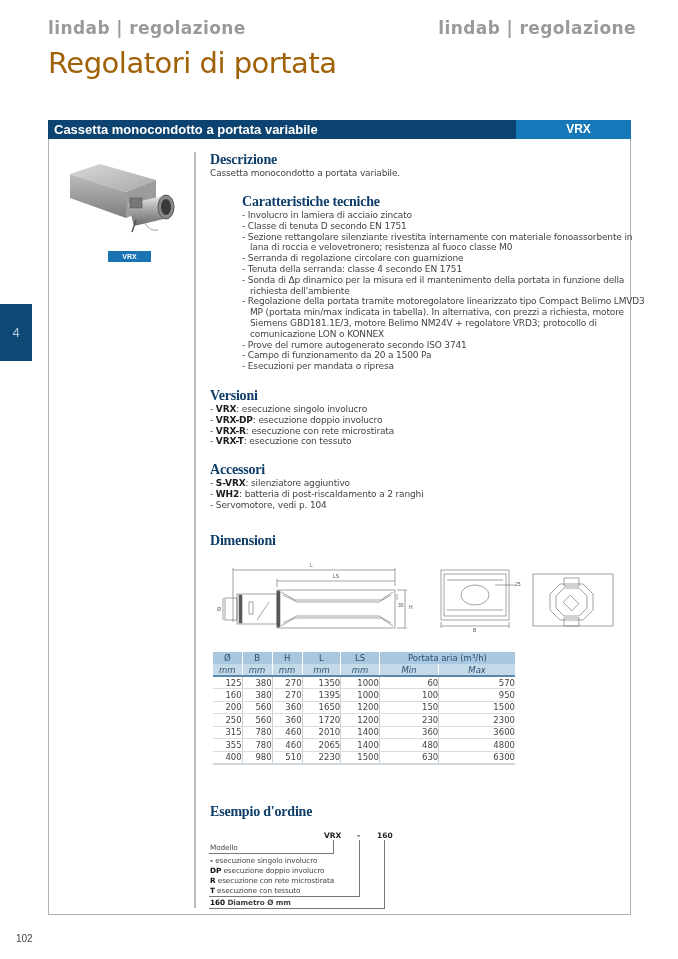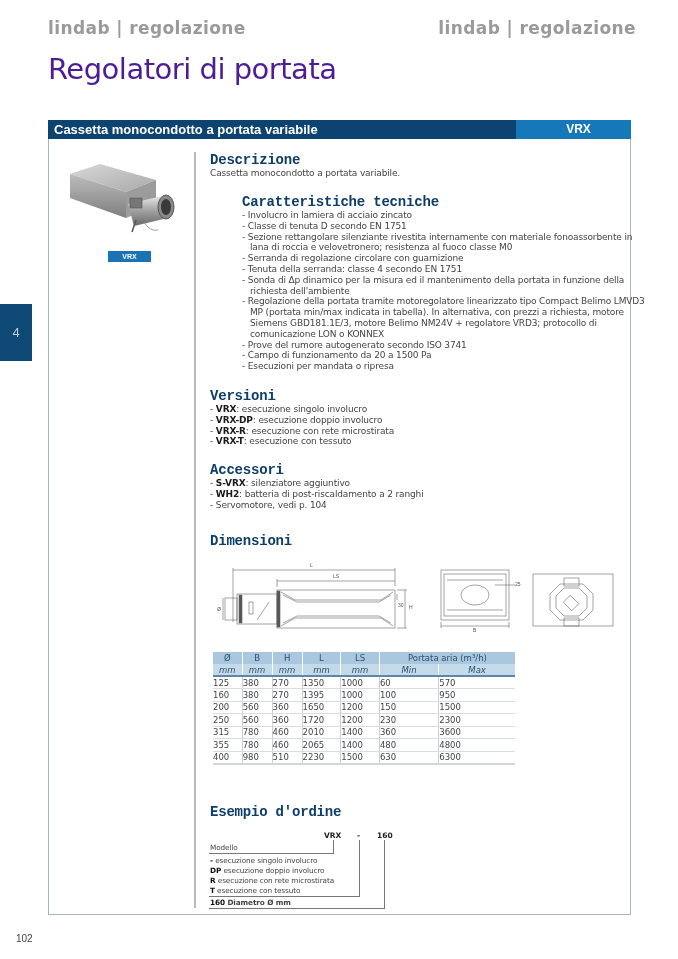--- a/index.html
+++ b/index.html
@@ -3,53 +3,53 @@
 <meta charset="utf-8">
 <style>
   * { box-sizing: border-box; margin: 0; padding: 0; }
   html, body { width: 678px; height: 959px; background: #ffffff; overflow: hidden; }
   body { position: relative; font-family: "Liberation Sans", sans-serif; color: #333; }
 
   .running-header { position: absolute; top: 18px; font-size: 17px; font-weight: bold; color: #9a9a9a; letter-spacing: 0.4px; font-family: "DejaVu Sans", sans-serif; }
   .running-header.left { left: 48px; }
   .running-header.right { right: 42px; }
 
-  .page-title { position: absolute; left: 48px; top: 52px; font-size: 29px; font-weight: normal; color: #4c1d95; font-family: "DejaVu Sans", sans-serif; letter-spacing: -0.5px; }
+  .page-title { position: absolute; left: 48px; top: 46px; font-size: 29px; font-weight: normal; color: #a16207; font-family: "DejaVu Sans", sans-serif; letter-spacing: -0.5px; }
 
   .chapter-tab { position: absolute; left: 0; top: 304px; width: 32px; height: 57px; background: #0e4874; color: #b8cde0; display: flex; align-items: center; justify-content: center; font-size: 13px; }
 
   .section-bar { position: absolute; left: 48px; top: 120px; width: 583px; height: 19px; display: flex; }
   .section-bar .title { flex: 0 0 468px; background: #0d4370; color: #fff; font-size: 13px; font-weight: bold; padding-left: 6px; line-height: 19px; }
   .section-bar .code { flex: 1; background: #1678b8; color: #fff; font-size: 12px; font-weight: bold; text-align: center; line-height: 19px; padding-left: 10px; }
 
   .frame { position: absolute; left: 48px; top: 139px; width: 583px; height: 776px; border: 1px solid #a9b3bb; border-top: none; }
   .vsep { position: absolute; left: 194px; top: 152px; width: 2px; height: 756px; background: #b5bcc2; }
 
   .product-img { position: absolute; left: 64px; top: 160px; width: 116px; height: 80px; }
   .product-badge { position: absolute; left: 108px; top: 251px; width: 43px; height: 11px; background: #1a73b3; color: #fff; font-size: 7px; font-weight: bold; text-align: center; line-height: 11px; }
-  h2 { font-size: 14px; font-weight: bold; color: #0d3d68; font-family: Liberation Mono, monospace; letter-spacing: -0.2px; line-height: 16px; }
+  h2 { font-size: 14px; font-weight: bold; color: #0d3d68; font-family: Liberation Serif, serif; letter-spacing: -0.2px; line-height: 16px; }
   .txt { font-size: 9px; color: #444; line-height: 10.8px; font-family: "DejaVu Sans", sans-serif; letter-spacing: -0.15px; }
   ul.dash { list-style: none; }
   ul.dash li { font-size: 9px; color: #444; line-height: 10.8px; font-family: "DejaVu Sans", sans-serif; letter-spacing: -0.15px; padding-left: 8px; text-indent: -8px; }
   ul.dash li::before { content: "- "; }
   ul.dash li b { color: #1a1a1a; }
 
   .sec-desc { position: absolute; left: 210px; top: 152px; }
   .sec-tech { position: absolute; left: 210px; top: 194px; width: 405px; margin-left: 32px; }
   .sec-vers { position: absolute; left: 210px; top: 388px; }
   .sec-acc { position: absolute; left: 210px; top: 462px; }
   .sec-dim { position: absolute; left: 210px; top: 533px; }
   .sec-order-title { position: absolute; left: 210px; top: 804px; }
 
   .drawing { position: absolute; left: 215px; top: 562px; width: 405px; height: 75px; }
 
   table.dims { position: absolute; left: 213px; top: 652px; width: 302px; border-collapse: collapse; font-family: "DejaVu Sans", sans-serif; font-size: 8.5px; color: #444; }
   table.dims th { background: #a9c8e0; color: #2c4f6e; font-weight: normal; height: 12px; text-align: center; border-right: 1px solid #ffffff; padding: 0; }
   table.dims tr.units th { background: #c4dae9; border-bottom: 2px solid #5c87ab; font-style: italic; }
-  table.dims td { text-align: left; height: 12.5px; border-right: 1px solid #c8cfd5; border-bottom: 1px solid #d8dde2; padding: 0; }
+  table.dims td { text-align: right; height: 12.5px; border-right: 1px solid #c8cfd5; border-bottom: 1px solid #d8dde2; padding: 0; }
   table.dims td:last-child, table.dims th:last-child { border-right: none; }
   table.dims tr:last-child td { border-bottom: 2px solid #cfd6dc; }
 
   .order { position: absolute; left: 209px; top: 830px; width: 200px; height: 80px; font-family: "DejaVu Sans", sans-serif; font-size: 7.3px; color: #444; }
   .order .code { position: absolute; top: 1px; font-weight: bold; color: #222; font-size: 7.5px; }
   .order .line { position: absolute; font-size: 7.3px; letter-spacing: -0.1px; }
   .order .line b { color: #111; }
   .order .hl { position: absolute; height: 1px; background: #777; }
   .order .vl { position: absolute; width: 1px; background: #777; }
 

